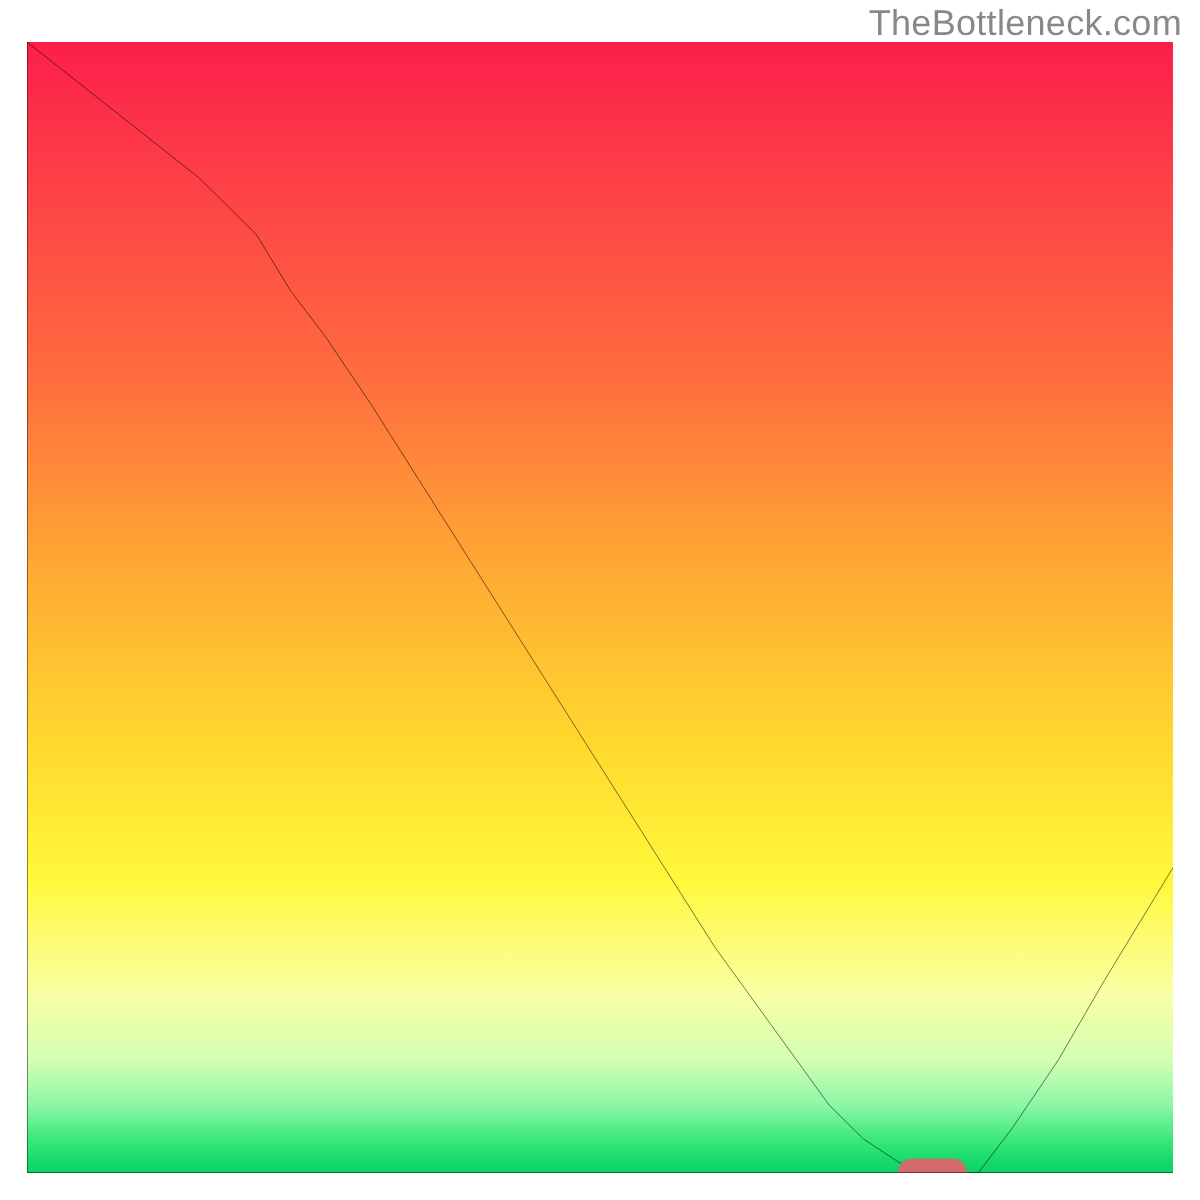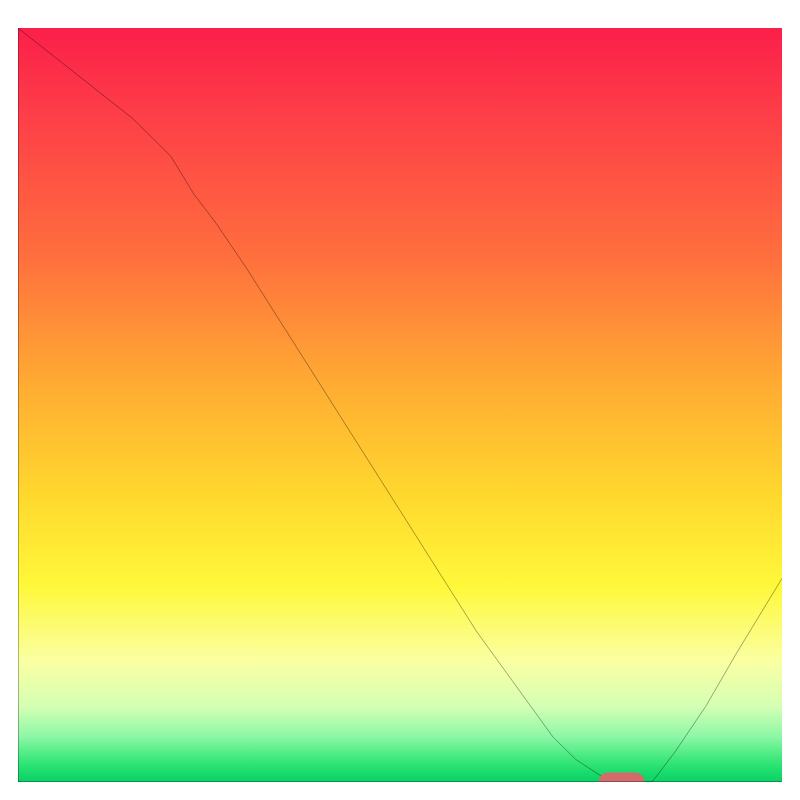--- a/index.html
+++ b/index.html
@@ -63,20 +63,21 @@
     top: 0;
     width: 100%;
     height: 100%;
   }
 </style>
 </head>
 <body>
 
 <div class="container">
 
+  <div class="watermark">TheBottleneck.com</div>
 
   <div class="plot-frame">
     <div class="gradient"></div>
 
     <svg class="overlay" viewBox="0 0 100 100" preserveAspectRatio="none">
 
       <path id="curve-path" fill="none" stroke="#000000" stroke-width="0.35" vector-effect="non-scaling-stroke" d="M0.00 0.00 L5.00 4.00 L10.00 8.00 L15.00 12.00 L20.00 17.00 L23.00 22.00 L26.00 26.00 L30.00 32.00 L35.00 40.00 L40.00 48.00 L45.00 56.00 L50.00 64.00 L55.00 72.00 L60.00 80.00 L65.00 87.00 L70.00 94.00 L73.00 97.00 L76.00 99.00 L78.00 100.00 L80.00 100.00 L83.00 100.00 L86.00 96.00 L90.00 90.00 L94.00 83.00 L97.00 78.00 L100.00 73.00"></path>
 
       <rect id="marker-rect" rx="1.2" ry="1.2" x="76.00" y="98.75" width="6" height="2.5" fill="#d46a6a"></rect>
 

